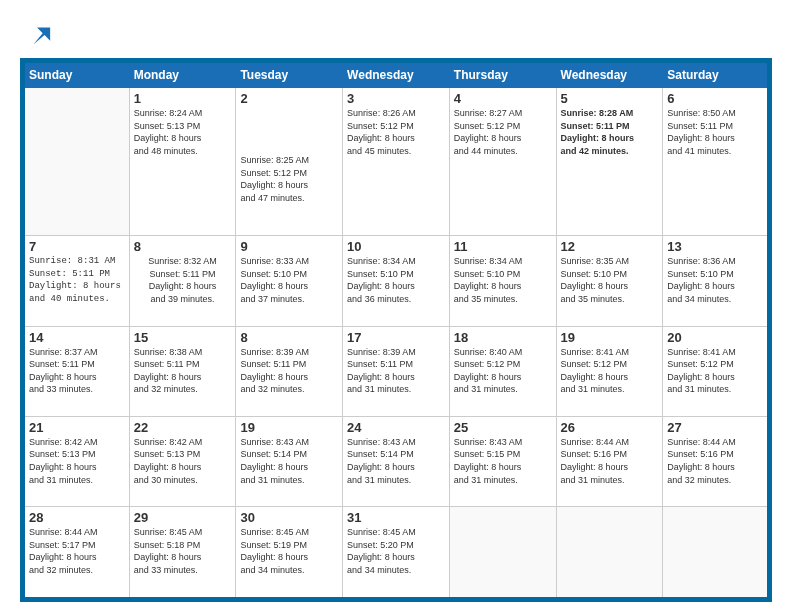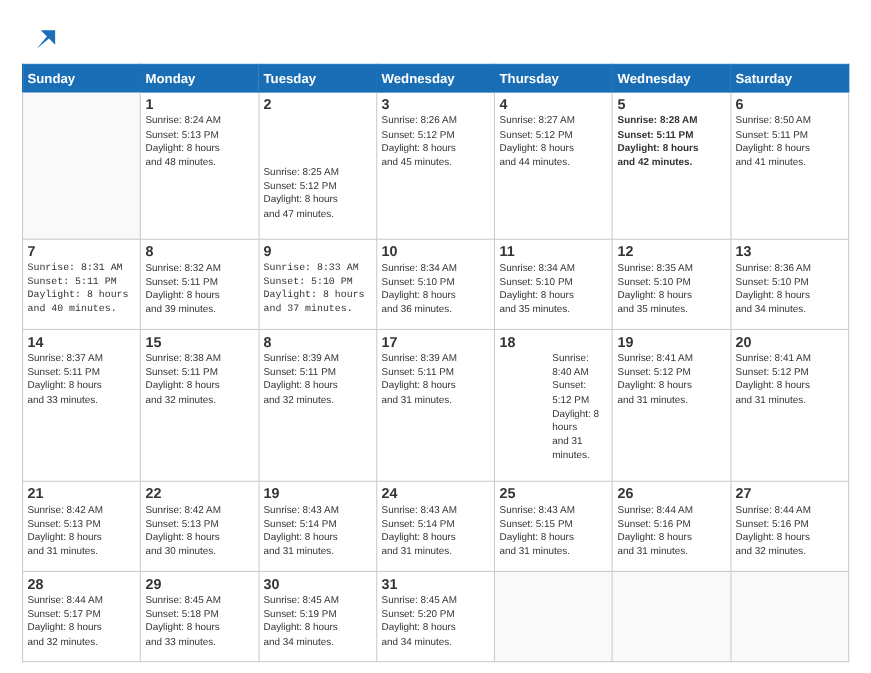--- a/index.html
+++ b/index.html
@@ -50,21 +50,21 @@
       font-weight: bold;
       color: #333;
       line-height: 1.1;
     }
     .subtitle {
       font-size: 16px;
       color: #555;
     }
     .calendar {
       flex: 1;
-      border: 1px solid #0369a1;
+      border: 5px solid #0369a1;
       border-collapse: collapse;
       width: 100%;
       table-layout: fixed;
     }
     .calendar th {
       background: #1a6eb5;
       color: #fff;
       font-size: 12px;
       font-weight: bold;
       padding: 5px 4px;
@@ -179,28 +179,28 @@
         <tr>
           <td>
             <span class="day-num">7</span>
             <div class="day-info" style="white-space: pre-line; font-family: Liberation Mono, monospace;">Sunrise: 8:31 AM
 Sunset: 5:11 PM
 Daylight: 8 hours
 and 40 minutes.</div>
           </td>
           <td>
             <span class="day-num">8</span>
-            <div class="day-info" style="white-space: pre-line;">Sunrise: 8:32 AM
+            <div class="day-info" style="white-space: pre-line; text-align: center;">Sunrise: 8:32 AM
 Sunset: 5:11 PM
 Daylight: 8 hours
 and 39 minutes.</div>
           </td>
           <td>
             <span class="day-num">9</span>
-            <div class="day-info" style="white-space: pre-line; font-family: Liberation Mono, monospace;">Sunrise: 8:33 AM
+            <div class="day-info" style="white-space: pre-line;">Sunrise: 8:33 AM
 Sunset: 5:10 PM
 Daylight: 8 hours
 and 37 minutes.</div>
           </td>
           <td>
             <span class="day-num">10</span>
             <div class="day-info" style="white-space: pre-line;">Sunrise: 8:34 AM
 Sunset: 5:10 PM
 Daylight: 8 hours
 and 36 minutes.</div>
@@ -251,21 +251,21 @@
           </td>
           <td>
             <span class="day-num">17</span>
             <div class="day-info" style="white-space: pre-line;">Sunrise: 8:39 AM
 Sunset: 5:11 PM
 Daylight: 8 hours
 and 31 minutes.</div>
           </td>
           <td>
             <span class="day-num">18</span>
-            <div class="day-info" style="white-space: pre-line; margin-left: 48px;">Sunrise: 8:40 AM
+            <div class="day-info" style="white-space: pre-line;">Sunrise: 8:40 AM
 Sunset: 5:12 PM
 Daylight: 8 hours
 and 31 minutes.</div>
           </td>
           <td>
             <span class="day-num">19</span>
             <div class="day-info" style="white-space: pre-line;">Sunrise: 8:41 AM
 Sunset: 5:12 PM
 Daylight: 8 hours
 and 31 minutes.</div>

